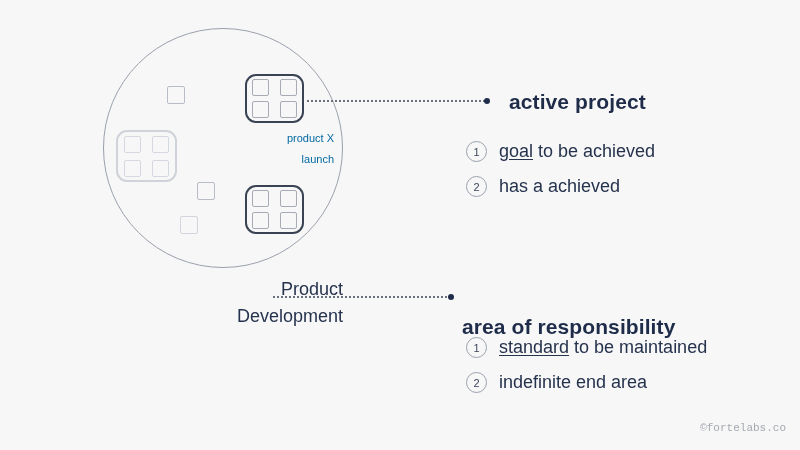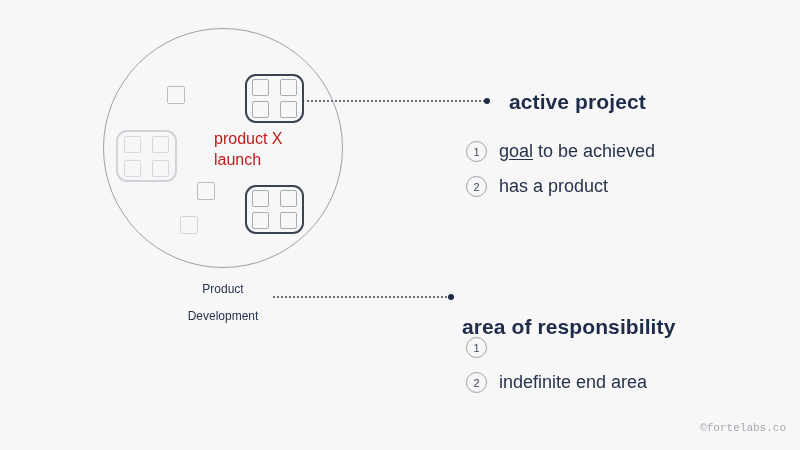--- a/index.html
+++ b/index.html
@@ -68,30 +68,30 @@
     width: 18px;
     height: 18px;
     border: 1.5px solid #b8bcc4;
     border-radius: 2px;
   }
   .mini-square.dim {
     border-color: #d2d5db;
   }
   .icon-caption {
     position: absolute;
-    text-align: left;
-    font-size: 16px;
+    text-align: right;
+    font-size: 11px;
     line-height: 21px;
-    color: #b91c1c;
+    color: #0369a1;
     white-space: nowrap;
   }
   .cluster-label {
     position: absolute;
-    text-align: center;
-    font-size: 12px;
+    text-align: right;
+    font-size: 18px;
     line-height: 27px;
     color: #26334d;
     width: 240px;
     left: 103px;
     top: 276px;
   }
   
   .connector {
     position: absolute;
     height: 2px;
@@ -202,27 +202,28 @@
 
   <div class="block-heading" style="left:498px; top:90px;margin-left:11px;">active project</div>
 
   <div class="numbered-row" style="left:466px; top:141px;">
     <span class="num-badge">1</span>
     <span class="row-text"><u>goal</u><span> to be achieved</span></span>
   </div>
 
   <div class="numbered-row" style="left:466px; top:176px;">
     <span class="num-badge">2</span>
-    <span class="row-text"><span>has a product</span></span>
+    <span class="row-text"><span>has a achieved</span></span>
   </div>
 
   <div class="block-heading" style="left:462px; top:286px;margin-top:29px;">area of responsibility</div>
 
   <div class="numbered-row" style="left:466px; top:337px;">
     <span class="num-badge">1</span>
+    <span class="row-text"><u>standard</u><span> to be maintained</span></span>
   </div>
 
   <div class="numbered-row" style="left:466px; top:372px;">
     <span class="num-badge">2</span>
     <span class="row-text"><span>indefinite end area</span></span>
   </div>
 
   <div class="watermark">©fortelabs.co</div>
 
 </div>

